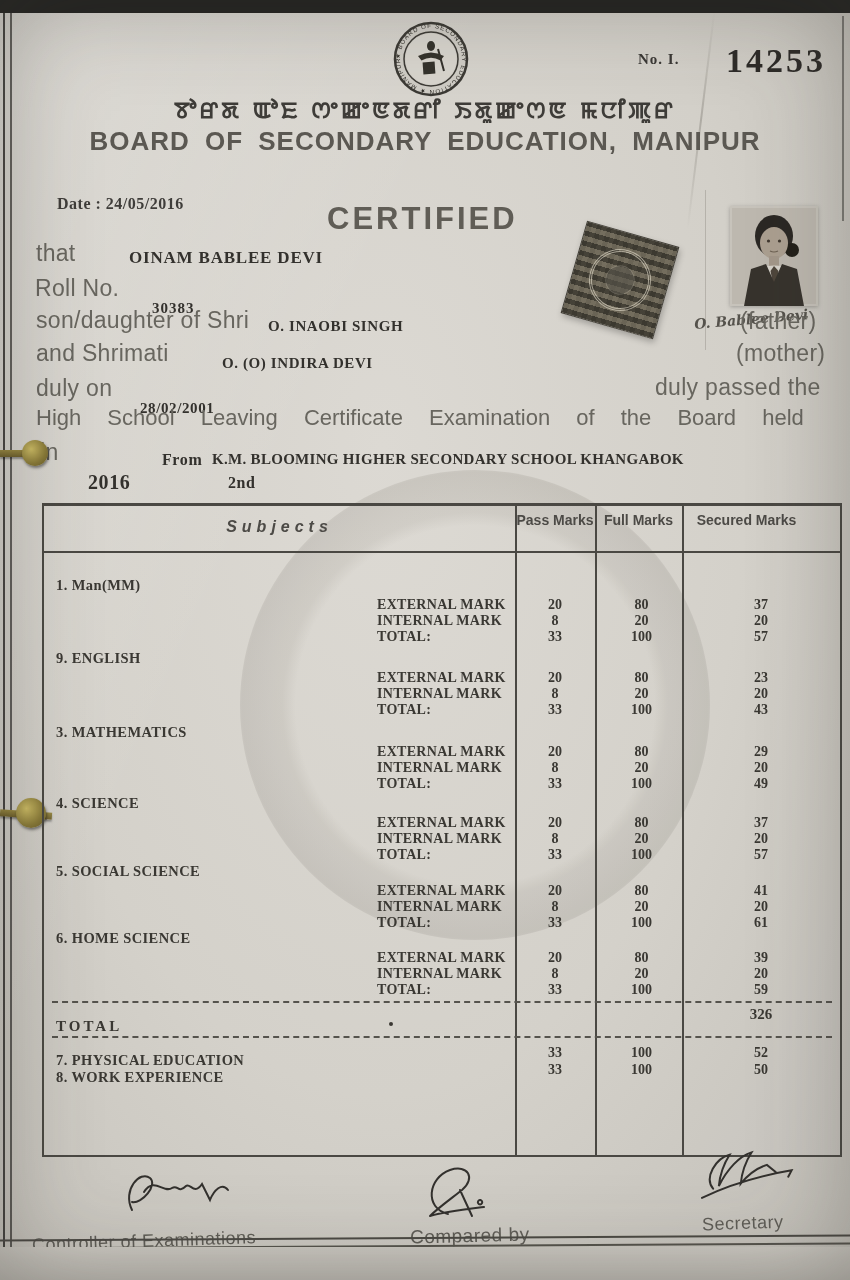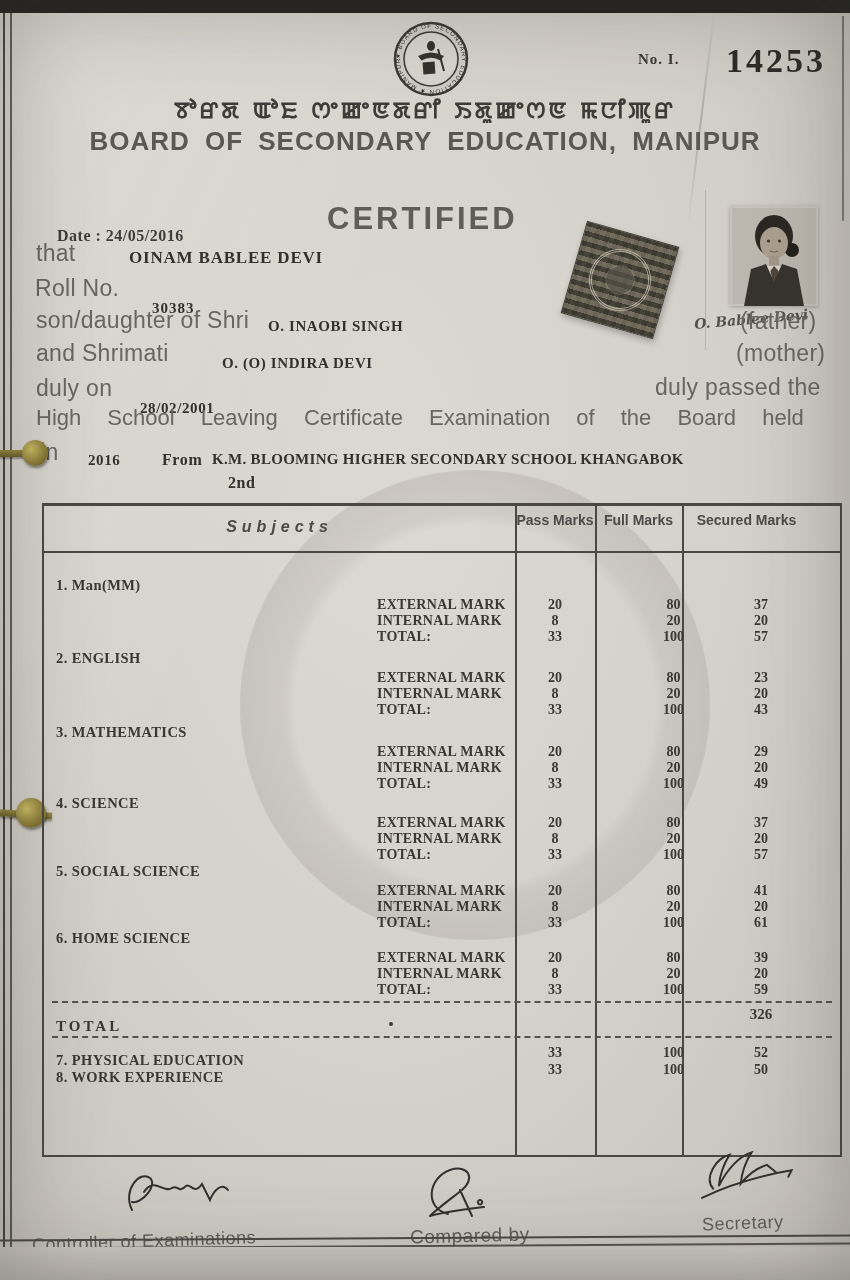--- a/index.html
+++ b/index.html
@@ -22,21 +22,21 @@
   .crease1{left:700px;top:10px;width:2px;height:220px;background:linear-gradient(rgba(90,86,78,0),rgba(90,86,78,.30),rgba(90,86,78,0));transform:rotate(7deg);}
   .crease2{left:705px;top:190px;width:1px;height:160px;background:rgba(90,86,78,.25);}
 
   
   .seal{left:392px;top:20px;width:78px;height:78px;}
   .no-label{left:638px;top:52px;font:700 15px/1 "Liberation Serif",serif;letter-spacing:1px;color:#3a3835;}
   .no-value{left:726px;top:44px;font:700 34px/1 "Liberation Serif",serif;letter-spacing:3px;color:#2d2b28;}
   .script-line{left:0;top:99px;width:850px;text-align:center;font:700 23px/1 "DejaVu Sans",sans-serif;letter-spacing:3px;color:#3e3c38;}
   .board-name{left:0;top:127px;width:850px;text-align:center;font:700 26px/1.1 "Liberation Sans",sans-serif;letter-spacing:1px;word-spacing:7px;color:#5b5852;}
   .exam-title{left:0;top:166px;width:850px;text-align:center;font:700 17px/1.1 "Liberation Sans",sans-serif;letter-spacing:.4px;color:#5d5a54;}
-  .date-line{left:57px;top:196px;font:700 16px/1 "Liberation Serif",serif;letter-spacing:.5px;color:#3f3d3a;margin-top:32px;}
+  .date-line{left:57px;top:196px;font:700 16px/1 "Liberation Serif",serif;letter-spacing:.5px;color:#3f3d3a;}
   .certified{left:327px;top:203px;font:700 31px/1 "Liberation Sans",sans-serif;letter-spacing:3px;color:#605d56;}
 
   
   .lbl{font:400 23px/1.1 "Liberation Sans",sans-serif;color:#68665f;letter-spacing:.3px;white-space:nowrap;}
   .typed{font:700 15px/1.1 "Liberation Serif",serif;color:#33312d;letter-spacing:.6px;white-space:nowrap;}
   .that{left:36px;top:241px;}
   .cand-name{left:129px;top:249px;font-size:17px;letter-spacing:.8px;}
   .roll{left:35px;top:276px;}
   .roll-num{left:152px;top:300px;letter-spacing:1px;}
   .father-lbl{left:36px;top:308px;}
@@ -44,21 +44,21 @@
   .father-sig{left:694px;top:312px;font:italic 700 14px/1 "DejaVu Serif",serif;color:#55524c;transform:rotate(-5deg);white-space:nowrap;}
   .father-suf{left:740px;top:309px;}
   .mother-lbl{left:36px;top:341px;}
   .mother-name{left:222px;top:355px;}
   .mother-suf{left:736px;top:341px;}
   .born{left:36px;top:376px;}
   .birth-date{left:140px;top:400px;}
   .duly{left:655px;top:375px;}
   .exam-sentence{left:36px;top:405px;width:812px;font:400 22px/1.2 "Liberation Sans",sans-serif;word-spacing:20px;color:#68665f;}
   .in-lbl{left:40px;top:440px;}
-  .year{left:88px;top:452px;font-size:15px;}
+  .year{left:88px;top:471px;font-size:20px;}
   .from{left:162px;top:451px;font-size:16px;}
   .school{left:212px;top:451px;letter-spacing:.3px;}
   .div-prefix{left:36px;top:472px;}
   .div-value{left:228px;top:474px;font-size:16px;}
   .div-suffix{left:330px;top:472px;word-spacing:6px;}
 
   
   .photo{left:730px;top:206px;width:88px;height:100px;box-shadow:0 1px 4px rgba(0,0,0,.25);}
   .stamp{left:572px;top:232px;width:94px;height:94px;transform:rotate(16deg);
     background:
@@ -86,21 +86,21 @@
   .h-sub{left:0;width:471px;top:13px;font-size:16px;letter-spacing:5px;font-style:italic;}
   .h-pass{left:471px;width:80px;top:6px;}
   .h-full{left:551px;width:87px;top:6px;}
   .h-sec{left:610px;width:185px;top:6px;}
   .subj{position:absolute;left:0;width:100%;height:70px;}
   .subj-name{position:absolute;left:12px;top:0;font:700 14.5px/1 "Liberation Serif",serif;letter-spacing:.4px;color:#3a3833;white-space:nowrap;}
   .mrow{position:absolute;left:0;width:100%;height:16px;}
   .r-ext{top:20px;} .r-int{top:36px;} .r-tot{top:52px;}
   .mlabel{position:absolute;left:333px;top:0;font:700 14px/1 "Liberation Serif",serif;letter-spacing:.3px;color:#3a3833;white-space:nowrap;}
   .v{position:absolute;top:0;text-align:center;font:700 14px/1 "Liberation Serif",serif;color:#3a3833;}
-  .v-pass{left:471px;width:80px;} .v-full{left:551px;width:93px;padding-left:32px;} .v-sec{left:638px;width:158px;}
+  .v-pass{left:471px;width:80px;} .v-full{left:551px;width:93px;} .v-sec{left:638px;width:158px;}
   .dashline{position:absolute;left:8px;right:8px;border-top:2px dashed #55534d;}
   .dash1{top:495px;} .dash2{top:530px;}
   .gt-secured{position:absolute;top:501px;left:638px;width:158px;text-align:center;font:700 15px/1 "Liberation Serif",serif;color:#3a3833;}
   .gt-label{position:absolute;top:513px;left:12px;font:700 15px/1 "Liberation Serif",serif;letter-spacing:3px;color:#3a3833;}
   .gt-dot{position:absolute;top:516px;left:345px;width:4px;height:4px;border-radius:50%;background:#3a3833;}
   .addrow{position:absolute;left:0;width:100%;height:18px;}
   .add0{top:540px;} .add1{top:557px;}
   .add-name{position:absolute;left:12px;top:7px;font:700 14.5px/1 "Liberation Serif",serif;letter-spacing:.4px;color:#3a3833;white-space:nowrap;}
 
   
@@ -217,21 +217,21 @@
         <span class="v v-sec">20</span>
       </div>
       <div class="mrow r-tot">
         <span class="mlabel">TOTAL:</span>
         <span class="v v-pass">33</span>
         <span class="v v-full">100</span>
         <span class="v v-sec">57</span>
       </div>
     </div>
         <div class="subj" style="top: 145px;">
-      <div class="subj-name">2. ENGLISH</div>
+      <div class="subj-name">9. ENGLISH</div>
       <div class="mrow r-ext">
         <span class="mlabel">EXTERNAL MARK</span>
         <span class="v v-pass">20</span>
         <span class="v v-full">80</span>
         <span class="v v-sec">23</span>
       </div>
       <div class="mrow r-int">
         <span class="mlabel">INTERNAL MARK</span>
         <span class="v v-pass">8</span>
         <span class="v v-full">20</span>

